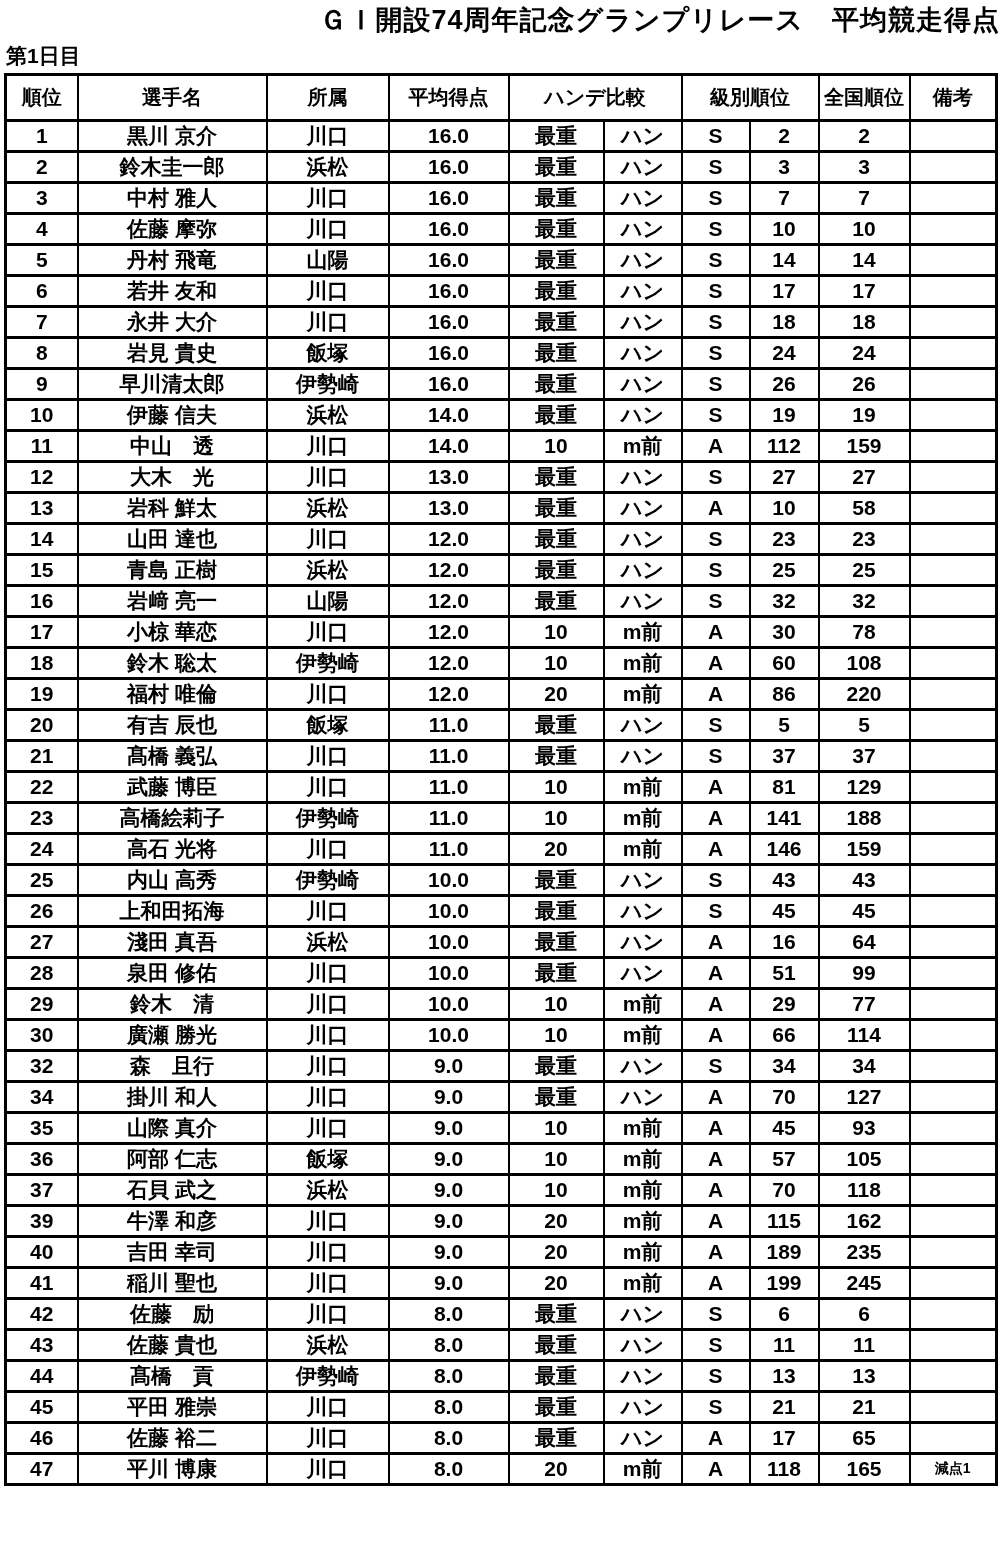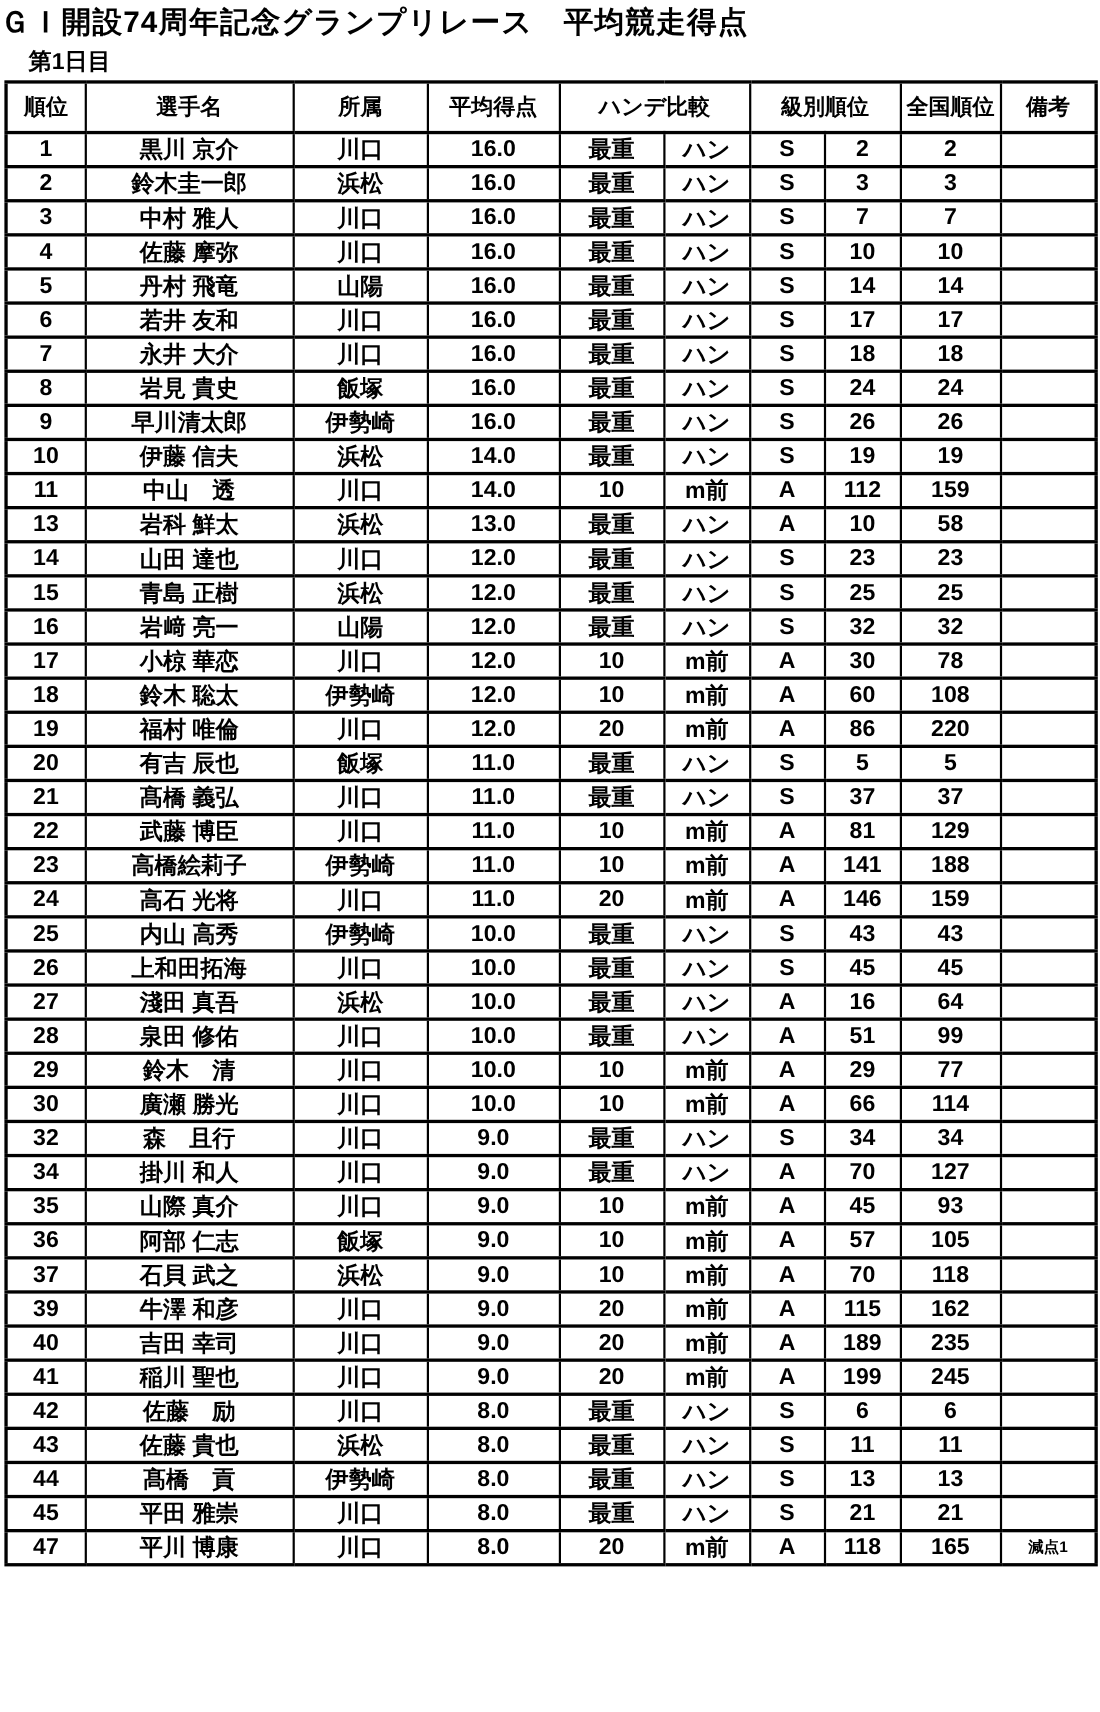--- a/index.html
+++ b/index.html
@@ -13,29 +13,29 @@
     height: 1556px;
     font-family: "Liberation Sans", "DejaVu Sans", sans-serif;
     font-weight: bold;
     color: #000000;
   }
   .page-title {
     position: absolute;
     top: 2px;
     left: 0;
     width: 100%;
-    text-align: left;
+    text-align: right;
     font-size: 27px;
     letter-spacing: 1px;
     white-space: pre;
   }
   .day-label {
     position: absolute;
     top: 42px;
-    left: 26px;
+    left: 6px;
     font-size: 21px;
   }
   table.results {
     position: absolute;
     top: 73px;
     left: 4px;
     width: 991px;
     border-collapse: collapse;
     table-layout: fixed;
     border: 3px solid #000;
@@ -216,20 +216,32 @@
         <td>川口</td>
         <td>14.0</td>
         <td>10</td>
         <td>m前</td>
         <td>A</td>
         <td>112</td>
         <td>159</td>
         <td class="remarks-cell"></td>
       </tr>
       <tr>
+        <td>12</td>
+        <td>大木　光</td>
+        <td>川口</td>
+        <td>13.0</td>
+        <td>最重</td>
+        <td>ハン</td>
+        <td>S</td>
+        <td>27</td>
+        <td>27</td>
+        <td class="remarks-cell"></td>
+      </tr>
+      <tr>
         <td>13</td>
         <td>岩科 鮮太</td>
         <td>浜松</td>
         <td>13.0</td>
         <td>最重</td>
         <td>ハン</td>
         <td>A</td>
         <td>10</td>
         <td>58</td>
         <td class="remarks-cell"></td>
@@ -576,20 +588,32 @@
         <td>川口</td>
         <td>8.0</td>
         <td>最重</td>
         <td>ハン</td>
         <td>S</td>
         <td>21</td>
         <td>21</td>
         <td class="remarks-cell"></td>
       </tr>
       <tr>
+        <td>46</td>
+        <td>佐藤 裕二</td>
+        <td>川口</td>
+        <td>8.0</td>
+        <td>最重</td>
+        <td>ハン</td>
+        <td>A</td>
+        <td>17</td>
+        <td>65</td>
+        <td class="remarks-cell"></td>
+      </tr>
+      <tr>
         <td>47</td>
         <td>平川 博康</td>
         <td>川口</td>
         <td>8.0</td>
         <td>20</td>
         <td>m前</td>
         <td>A</td>
         <td>118</td>
         <td>165</td>
         <td class="remarks-cell">減点1</td>

